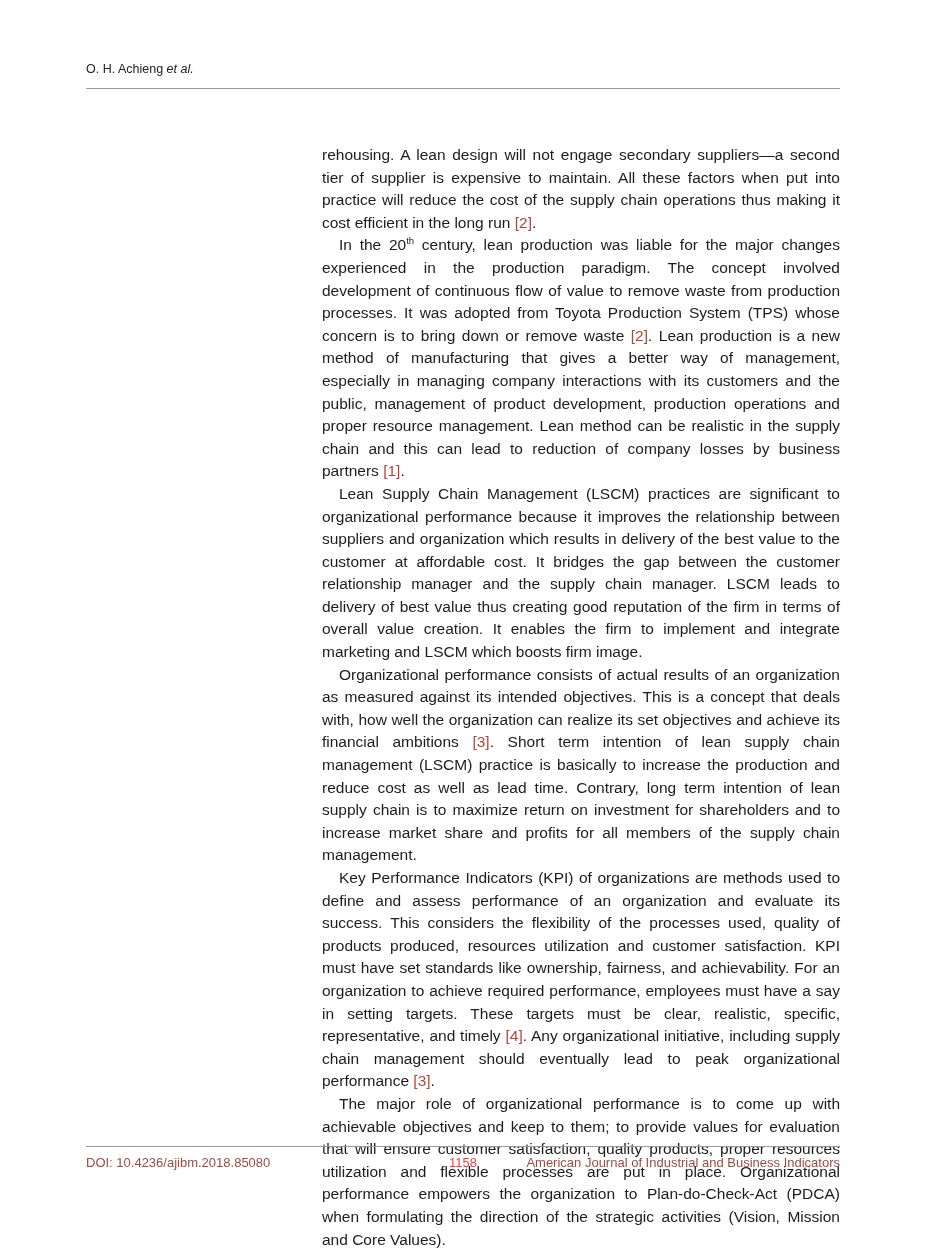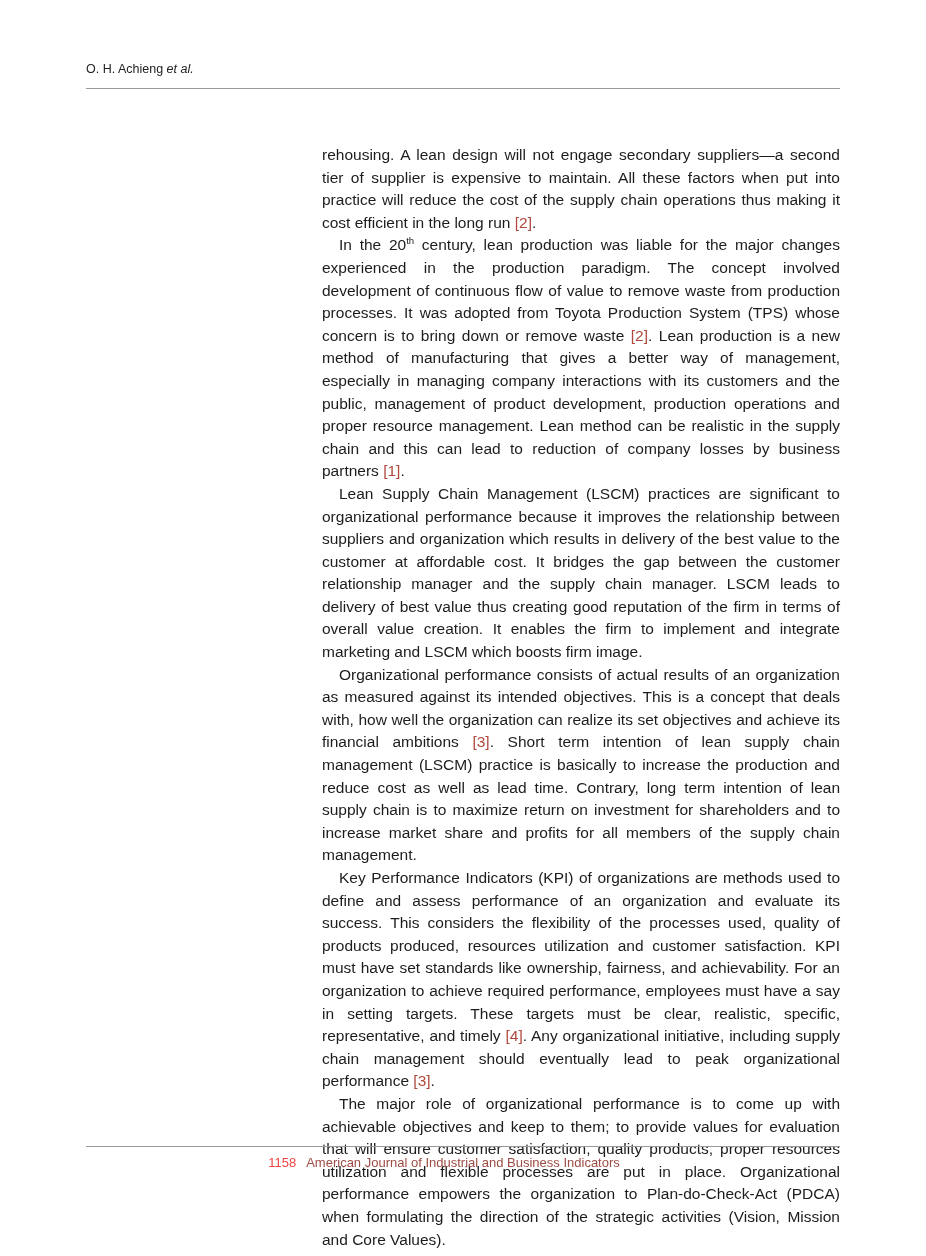--- a/index.html
+++ b/index.html
@@ -97,17 +97,18 @@
       <p class="indent"><span>In the 20</span><sup>th</sup><span> century, lean production was liable for the major changes experienced in the production paradigm. The concept involved development of continuous flow of value to remove waste from production processes. It was adopted from Toyota Production System (TPS) whose concern is to bring down or remove waste </span><span class="cite">[2]</span><span>. Lean production is a new method of manufacturing that gives a better way of management, especially in managing company interactions with its customers and the public, management of product development, production operations and proper resource management. Lean method can be realistic in the supply chain and this can lead to reduction of company losses by business partners </span><span class="cite">[1]</span><span>.</span></p>
       <p class="indent"><span>Lean Supply Chain Management (LSCM) practices are significant to organizational performance because it improves the relationship between suppliers and organization which results in delivery of the best value to the customer at affordable cost. It bridges the gap between the customer relationship manager and the supply chain manager. LSCM leads to delivery of best value thus creating good reputation of the firm in terms of overall value creation. It enables the firm to implement and integrate marketing and LSCM which boosts firm image.</span></p>
       <p class="indent"><span>Organizational performance consists of actual results of an organization as measured against its intended objectives. This is a concept that deals with, how well the organization can realize its set objectives and achieve its financial ambitions </span><span class="cite">[3]</span><span>. Short term intention of lean supply chain management (LSCM) practice is basically to increase the production and reduce cost as well as lead time. Contrary, long term intention of lean supply chain is to maximize return on investment for shareholders and to increase market share and profits for all members of the supply chain management.</span></p>
       <p class="indent"><span>Key Performance Indicators (KPI) of organizations are methods used to define and assess performance of an organization and evaluate its success. This considers the flexibility of the processes used, quality of products produced, resources utilization and customer satisfaction. KPI must have set standards like ownership, fairness, and achievability. For an organization to achieve required performance, employees must have a say in setting targets. These targets must be clear, realistic, specific, representative, and timely </span><span class="cite">[4]</span><span>. Any organizational initiative, including supply chain management should eventually lead to peak organizational performance </span><span class="cite">[3]</span><span>.</span></p>
       <p class="indent"><span>The major role of organizational performance is to come up with achievable objectives and keep to them; to provide values for evaluation that will ensure customer satisfaction, quality products, proper resources utilization and flexible processes are put in place. Organizational performance empowers the organization to Plan-do-Check-Act (PDCA) when formulating the direction of the strategic activities (Vision, Mission and Core Values).</span></p>
     </div>
 
   <div class="rule footer-rule"></div>
 
   <div class="footer">
+    <span class="footer-link">DOI: 10.4236/ajibm.2018.85080</span>
     <span class="page-number">1158</span>
     <span class="footer-link journal">American Journal of Industrial and Business Indicators</span>
   </div>
 
 </div>
 
 </body></html>

